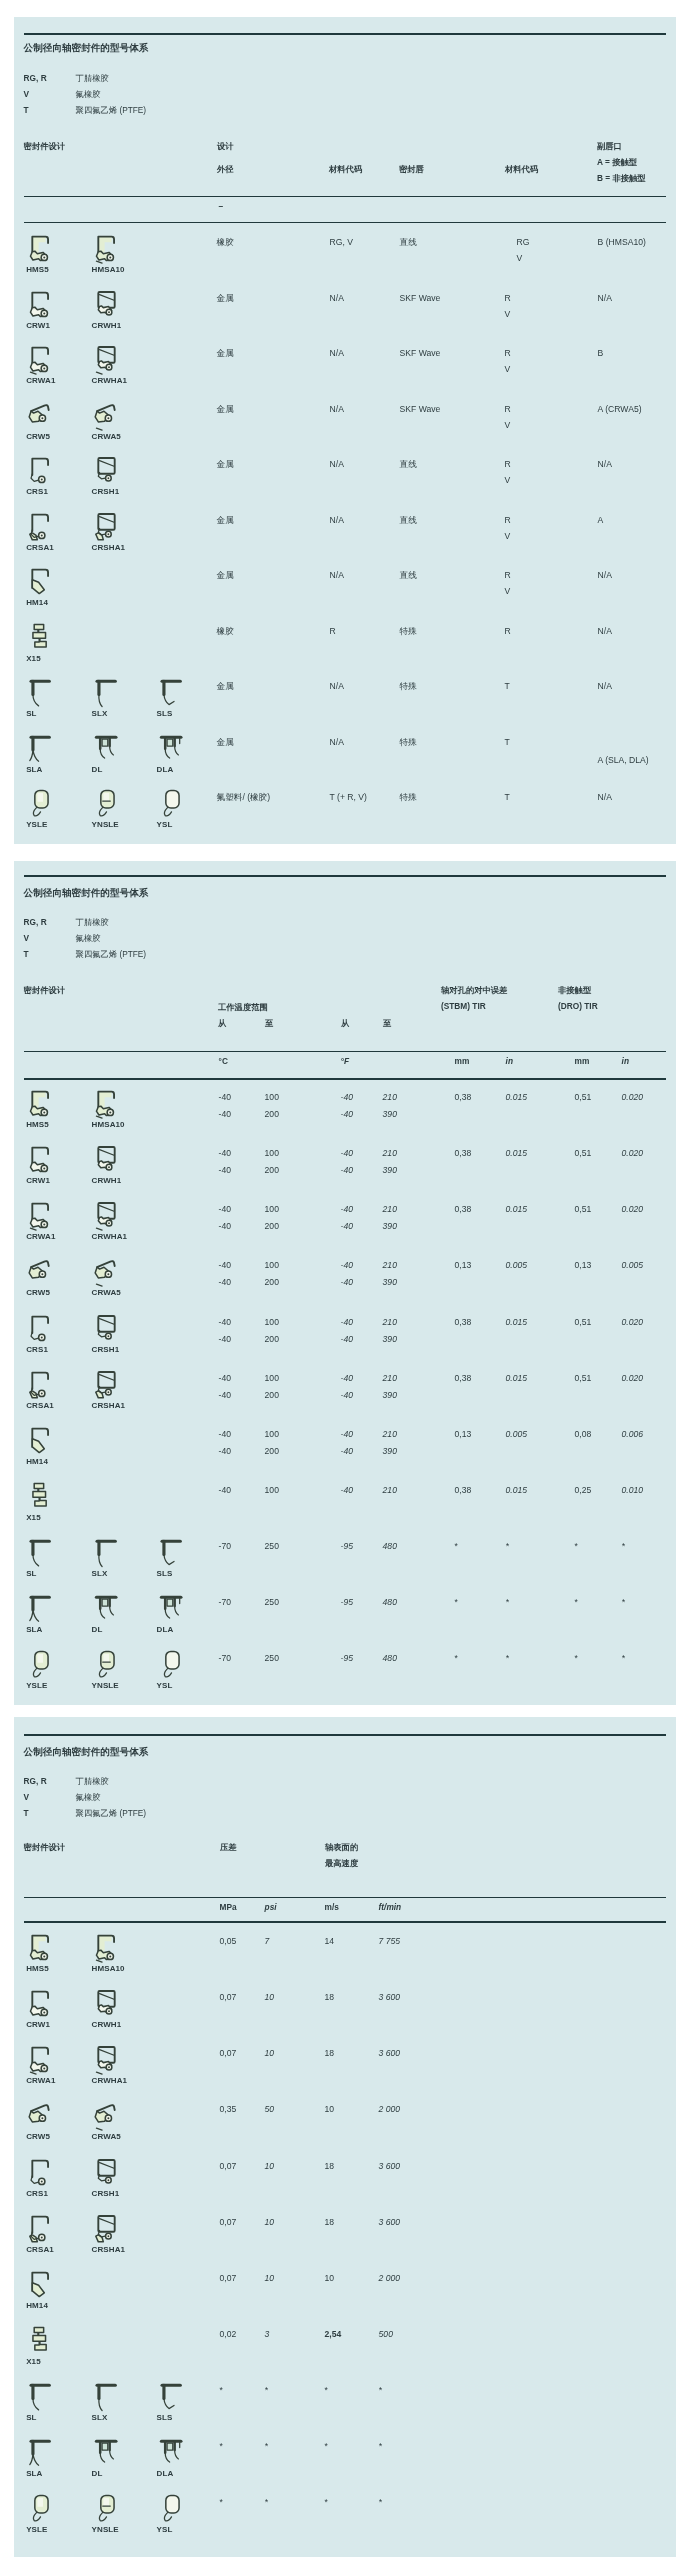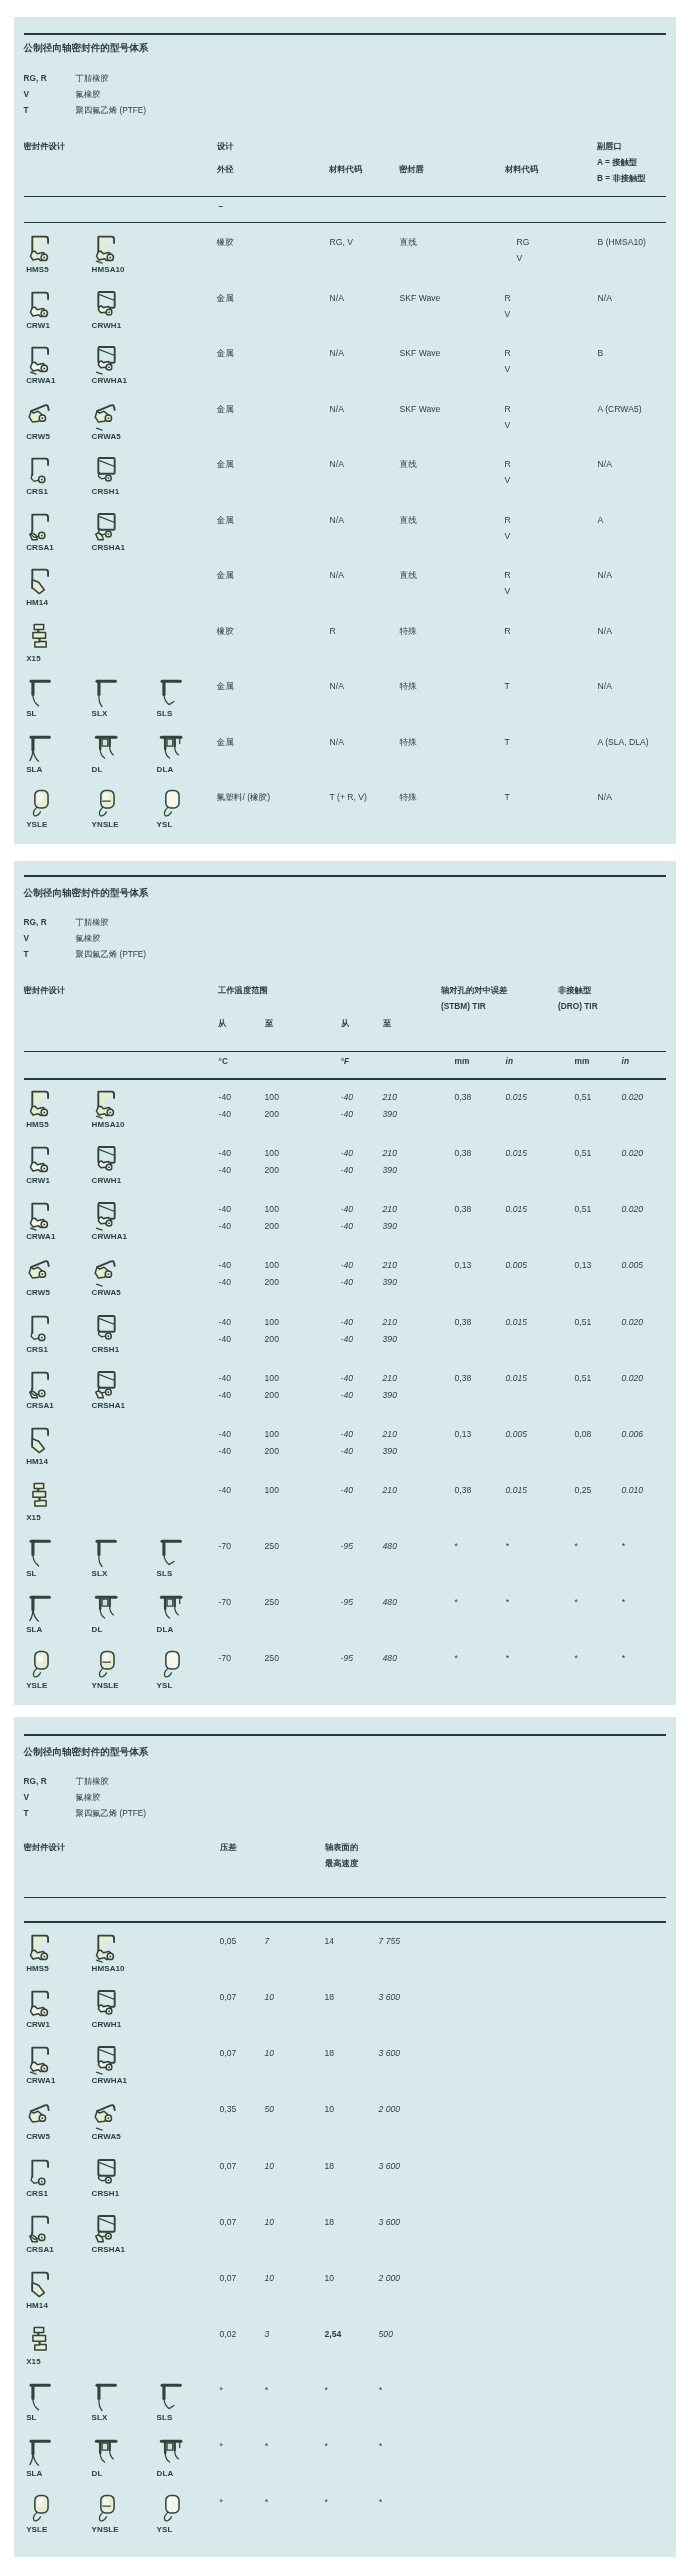--- a/index.html
+++ b/index.html
@@ -43,21 +43,21 @@
   .pA .units{top:184px}
   .pA .rt{top:205px}
   .pA .rows{top:214px}
 
   
   .pB{top:861px;height:844px}
   .pB .toprule{top:14px}
   .pB .title{top:25.5px}
   .pB .l0{top:56px}.pB .l1{top:72px}.pB .l2{top:88px}
   .pB .design{left:9.6px;top:121px}
-  .pB .g0{left:204px;top:121px}
+  .pB .g0{left:204px;top:138px}
   .pB .g1{left:427px;top:121px}
   .pB .g2{left:544px;top:121px}
   .pB .s0{left:204px;top:154px}
   .pB .s1{left:251px;top:154px}
   .pB .s2{left:327px;top:154px}
   .pB .s3{left:369px;top:154px}
   .pB .rm{top:190px}
   .pB .units{top:195px}
   .pB .rt{top:217px}
   .pB .rows{top:225px}
@@ -344,21 +344,21 @@
               <path d="M13 10 v18 M28 10 v14" fill="none" stroke="#35423a" stroke-width="4" stroke-linecap="round"></path>
               <path d="M13 28 q0 10 7 15 M28 24 q0 10 6 14" fill="none" stroke="#35423a" stroke-width="2" stroke-linecap="round" stroke-linejoin="round"></path>
               <path d="M36 12 v8" fill="none" stroke="#35423a" stroke-width="2" stroke-linecap="round" stroke-linejoin="round"></path>
             </svg></span>
           <span class="plabel">DLA</span>
         </div>
         <div class="cell" style="left: 193px;"><div>金属</div></div>
         <div class="cell" style="left: 306px;"><div>N/A</div></div>
         <div class="cell" style="left: 376px;"><div>特殊</div></div>
         <div class="cell" style="left: 481px;"><div>T</div></div>
-        <div class="cell" style="left: 574px;"><div>A (SLA, DLA)</div></div>
+        <div class="cell" style="left: 574px; margin-top: 18px;"><div>A (SLA, DLA)</div></div>
       </div>
       <div class="row" style="top: 555px;">
         <div class="profile" style="left: 2.6px;">
           <span class="glyph"><svg viewBox="0 0 46 54" width="29" height="34" aria-hidden="true">
               <rect x="14" y="7" width="21" height="28" rx="8" fill="#e3eed3" stroke="#35423a" stroke-width="2.4" stroke-linejoin="round"></rect>
               <rect x="18" y="11" width="9" height="14" fill="#f3f7ed" stroke="none"></rect>
               <path d="M17 34 q-8 8 -4 13 q5 2 10 -6" fill="none" stroke="#35423a" stroke-width="2" stroke-linecap="round" stroke-linejoin="round"></path>
             </svg></span>
           <span class="plabel">YSLE</span>
         </div>
@@ -739,20 +739,26 @@
   <div class="toprule"></div>
   <h2 class="title">公制径向轴密封件的型号体系</h2>
   <div class="lg l0"><span class="lgc">RG, R</span><span class="lgd">丁腈橡胶</span></div>
   <div class="lg l1"><span class="lgc">V</span><span class="lgd">氟橡胶</span></div>
   <div class="lg l2"><span class="lgc">T</span><span class="lgd">聚四氟乙烯 (PTFE)</span></div>
   <div class="hdr design">密封件设计</div>
   <div class="hdr g0">压差</div>
   <div class="hdr g1">轴表面的
 最高速度</div>
   <div class="rule rm"></div>
+  <div class="units" id="units2">
+      <span class="unit" style="left: 196px;">MPa</span>
+      <span class="unit it" style="left: 241px;">psi</span>
+      <span class="unit" style="left: 301px;">m/s</span>
+      <span class="unit it" style="left: 355px;">ft/min</span>
+    </div>
   <div class="rule rt"></div>
   <div class="rows" id="rows2">
       <div class="row" style="top: 0px;">
         <div class="profile" style="left: 2.6px;">
           <span class="glyph"><svg viewBox="0 0 46 54" width="29" height="34" aria-hidden="true">
               <path d="M10 9 h21 v9 h-11 v16 h-10 z" fill="#e3eed3" stroke="none"></path>
               <path d="M10 35 V9 H31 q4 0 4 4 v6" fill="none" stroke="#35423a" stroke-width="3" stroke-linecap="round" stroke-linejoin="round"></path>
               <path d="M10 33 l-3 7 4 6 9 -2 3 3 8 -1 3 -5 -7 -7 -9 2 -4 -4 z" fill="#e3eed3" stroke="#35423a" stroke-width="2.4" stroke-linejoin="round"></path>
               <circle cx="29" cy="42" r="5" fill="#f3f7ed" stroke="#35423a" stroke-width="2.4" stroke-linejoin="round"></circle>
               <circle cx="29" cy="42" r="1.6" fill="#35423a" stroke="none"></circle>

